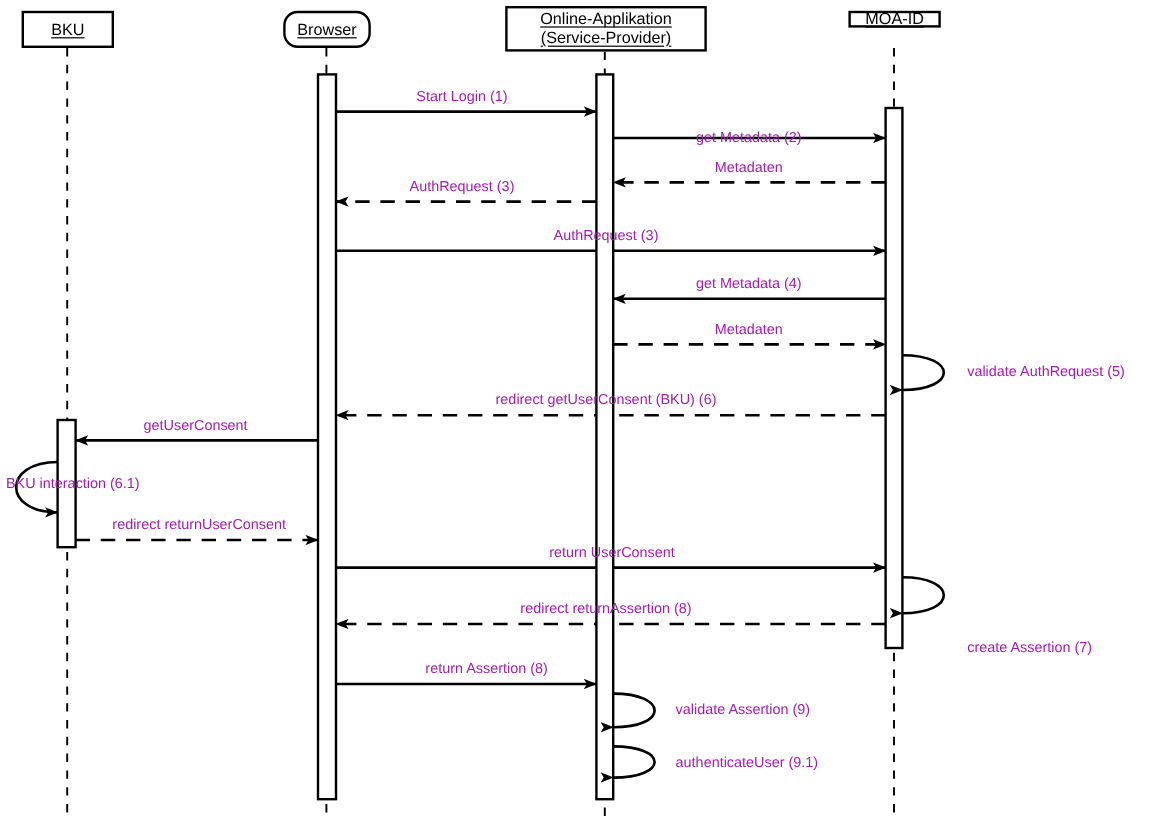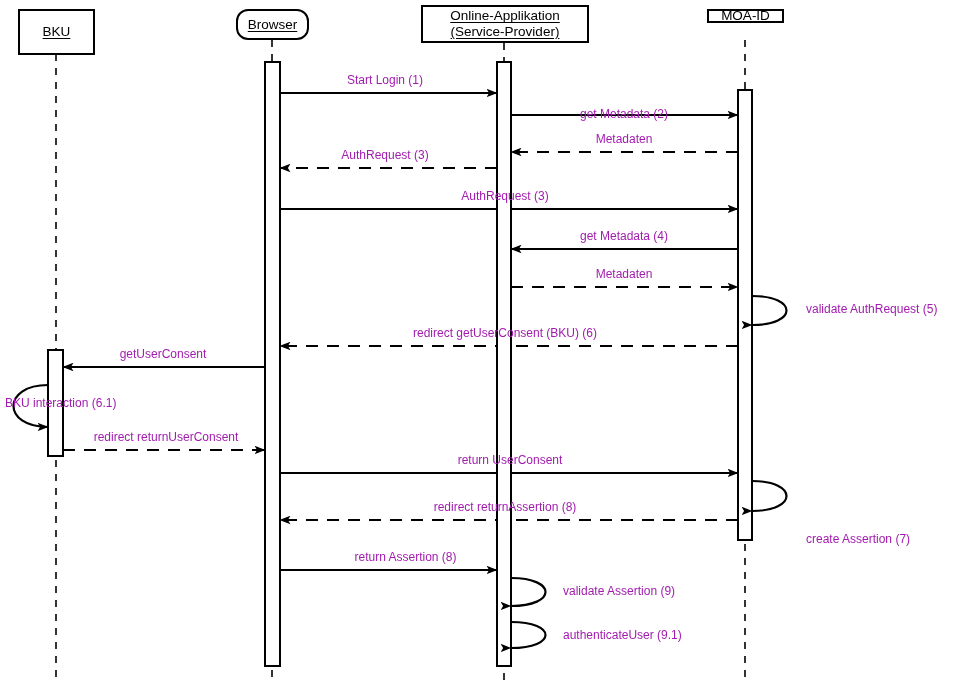--- a/index.html
+++ b/index.html
@@ -102,21 +102,21 @@
     <g id="self-messages-layer">
         <path d="M 752 296 C 798 296, 798 325, 752 325" fill="none" stroke="#000000" stroke-width="2.2" marker-end="url(#arrow-filled-rev)"></path>
         <path d="M 48 385 C 2 385, 2 427, 48 427" fill="none" stroke="#000000" stroke-width="2.2" marker-end="url(#arrow-filled)"></path>
         <path d="M 752 481 C 798 481, 798 511, 752 511" fill="none" stroke="#000000" stroke-width="2.2" marker-end="url(#arrow-filled-rev)"></path>
         <path d="M 511 578 C 557 578, 557 606, 511 606" fill="none" stroke="#000000" stroke-width="2.2" marker-end="url(#arrow-filled-rev)"></path>
         <path d="M 511 622 C 557 622, 557 648, 511 648" fill="none" stroke="#000000" stroke-width="2.2" marker-end="url(#arrow-filled-rev)"></path>
       </g>
   </svg>
 
   <div id="participant-boxes">
-      <div class="lifeline-box" style="left: 18px; top: 9px; width: 77px; height: 46px;">
+      <div class="lifeline-box" style="left: 18px; top: 9px; width: 77px; height: 31px;">
         <span class="lifeline-box-label">BKU</span>
       </div>
       <div class="lifeline-box" style="left: 236px; top: 9px; width: 73px; height: 31px; border-radius: 12px;">
         <span class="lifeline-box-label">Browser</span>
       </div>
       <div class="lifeline-box" style="left: 421px; top: 5px; width: 168px; height: 38px;">
         <span class="lifeline-box-label">Online-Applikation (Service-Provider)</span>
       </div>
       <div class="lifeline-box" style="left: 707px; top: 9px; width: 77px; height: 14px;">
         <span class="lifeline-box-label">MOA-ID</span>

